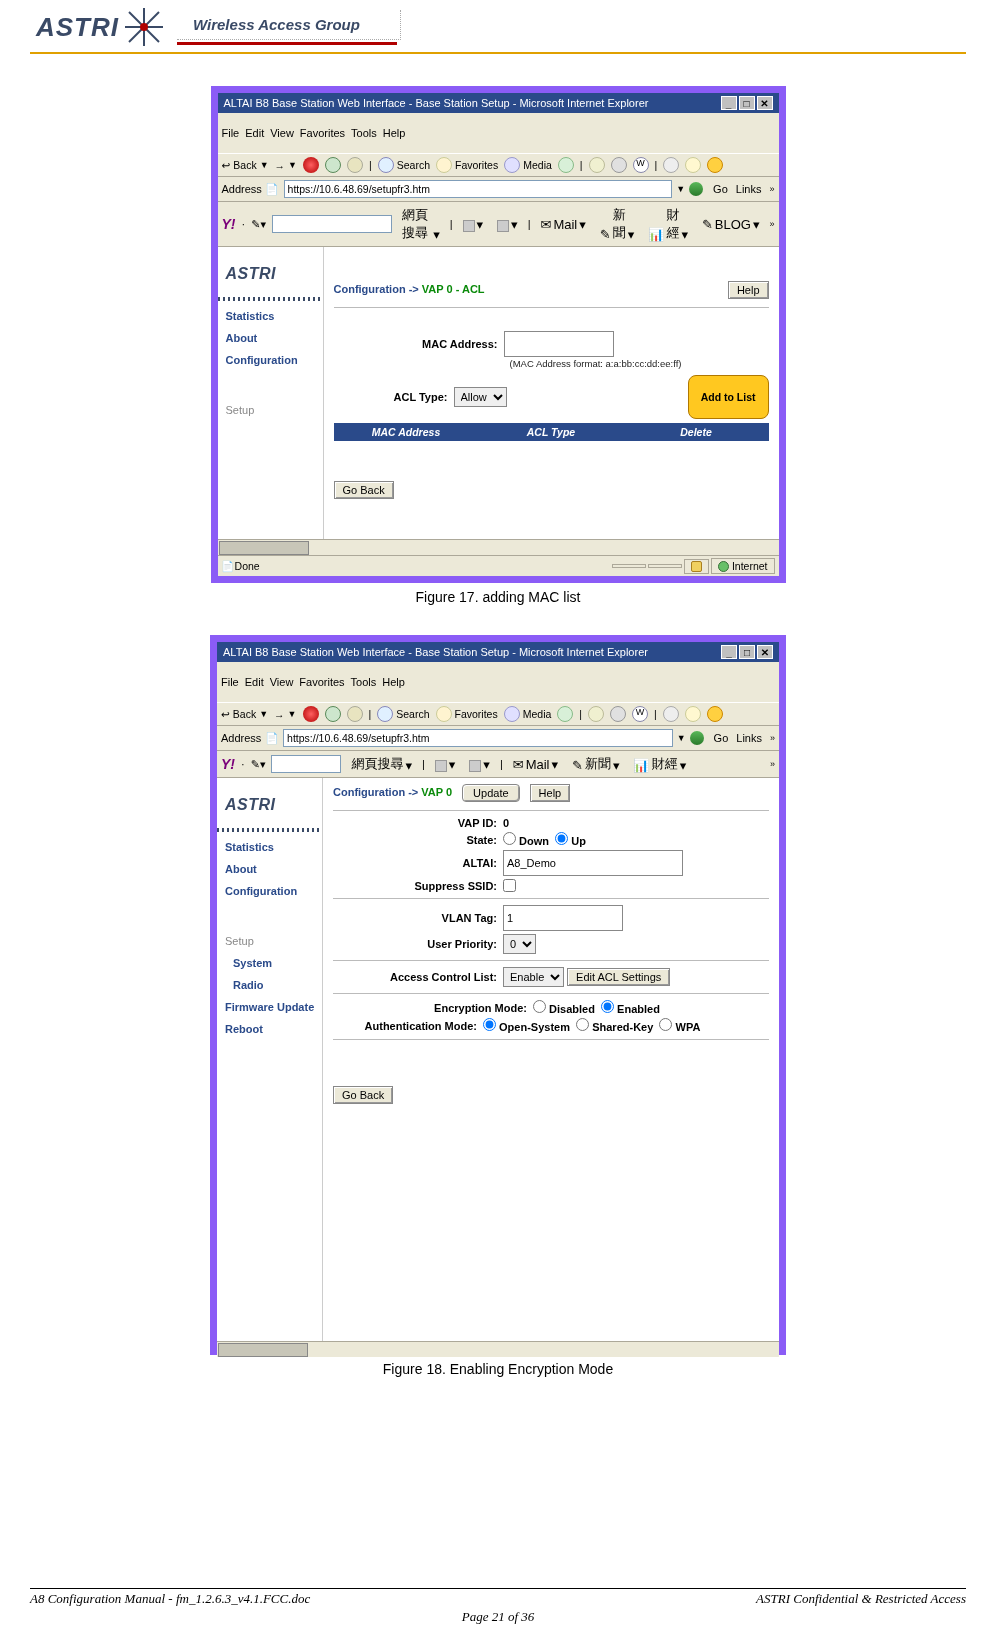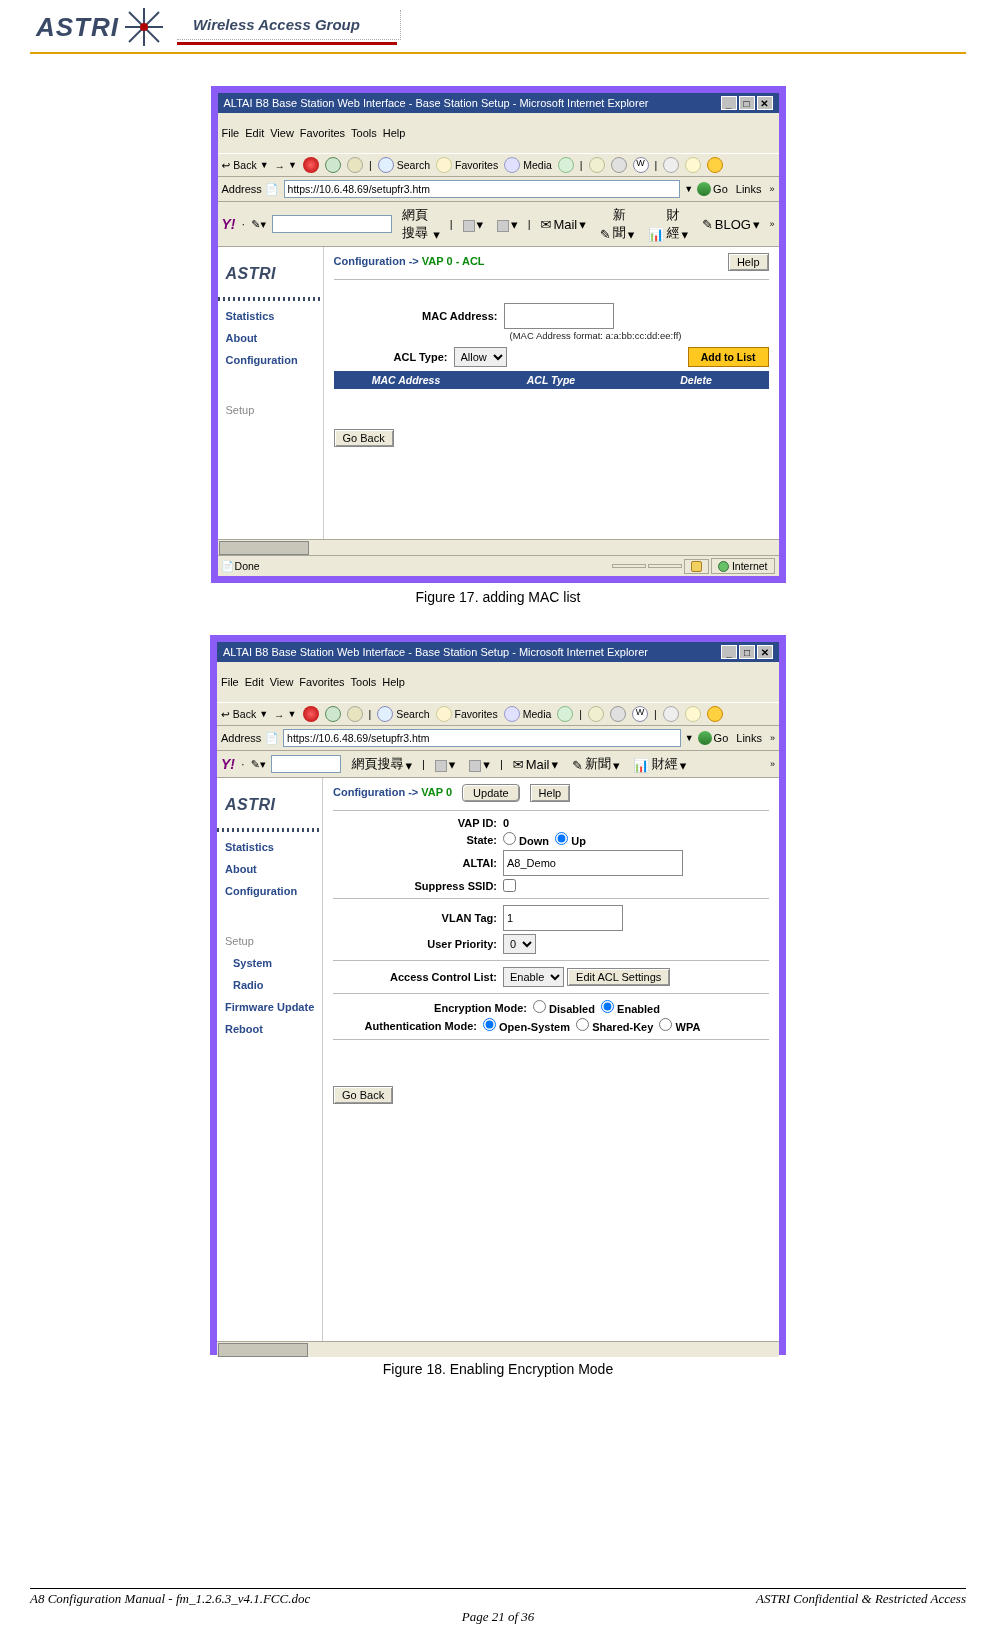--- a/index.html
+++ b/index.html
@@ -35,21 +35,21 @@
   .ico-hist { background:#d8f0d8; border:1px solid #8b8;}
   .ico-mail { background:#f0f0d0; border:1px solid #bb9;}
   .ico-print { background:#e0e0e0; border:1px solid #999;}
   .ico-w { background:#fff; border:1px solid #88a; font-size:9px; text-align:center;}
   .ico-dash { background:#eee; border:1px solid #aaa;}
   .ico-note { background:#fff8d0; border:1px solid #cc9;}
   .ico-smile { background:#ffd040; border:1px solid #c80;}
   .addrbar { background:#ece9d8; padding:3px 4px; display:flex; align-items:center; gap:4px; border-bottom:1px solid #aca899;}
   .addrbar .lbl { font-size:11px;}
   .addrbar input { font-size:10.5px; padding:1px 3px; flex:1; border:1px solid #7f9db9; background:#fff; height:18px;}
-  .go-btn { display:flex; align-items:center; gap:2px; font-size:11px;justify-content:center; }
+  .go-btn { display:flex; align-items:center; gap:10px; font-size:11px;justify-content:center; }
   .go-btn .g-circ{ width:14px;height:14px;border-radius:50%;background:linear-gradient(#5ab85a,#2a7a2a); display:inline-block;}
   .links-lbl { font-size:11px; padding:0 4px;}
   .yahoobar { background:#ece9d8; padding:3px 4px; display:flex; align-items:center; gap:6px; border-bottom:1px solid #aca899; font-size:11px;}
   .y-logo { font-weight:900; color:#7a007a; font-size:14px; font-style:italic;}
   .y-field { width:120px; height:18px; border:1px solid #7f9db9; background:#fff;}
   .y-field.long{ width:70px;}
   .mini-chip { display:flex; align-items:flex-end; gap:2px; padding:1px 4px; font-size:13px;}
   .mini-chip .c-ico{ width:12px; height:12px; display:inline-block; background:#ccc; border:1px solid #999;}
   .content-area { background:#fff; display:flex; flex-direction:column; height:292px; position:relative;}
   .content-area.tall { height:563px;}
@@ -62,21 +62,21 @@
   .side-link.sub { padding-left:16px;}
   .main-pane { flex:1; padding:4px 10px; font-size:11px; position:relative;}
   .cfg-line { font-weight:bold; color:#2a4a8a; margin:4px 0 6px 0;}
   .cfg-line .green{ color:#0a8a0a;}
   .hr-thin{ border:none; border-top:1px solid #bbb; margin:6px 0;}
   .form-row{ display:flex; align-items:center; margin:3px 0; }
   .form-row .lbl{ width:170px; text-align:right; padding-right:6px; font-weight:bold;}
   .form-row input[type=text]{ border:1px solid #888; padding:1px 3px; font-size:11px; height:26px;}
   .form-row select{ border:1px solid #888; font-size:11px; height:20px; padding:0 2px;}
   .small-note{ font-size:9.5px; color:#222; padding-left:176px; margin-top:-2px;}
-  .pill-btn{ background:#ffc820; border:1px solid #b07800; border-radius:0; padding:3px 12px; font-size:10.5px; font-weight:bold; cursor:pointer;}
+  .pill-btn{ background:#ffc820; border:1px solid #b07800; border-radius:8px; padding:15px 12px; font-size:10.5px; font-weight:bold; cursor:pointer;}
   .box-btn{ background:#ece9d8; border:1px solid #888; padding:2px 8px; font-size:11px; cursor:pointer; box-shadow:1px 1px 0 #fff inset,-1px -1px 0 #999 inset;}
   .box-btn.round{ border-radius:4px; padding:2px 10px;}
   .table-head{ background:#2a4a8a; color:#fff; display:flex; font-size:10.5px; font-weight:bold; margin-top:4px;}
   .table-head div{ flex:1; text-align:center; padding:3px; font-style:italic;}
   .statusbar { background:#ece9d8; border-top:1px solid #aca899; padding:2px 4px; font-size:10.5px; display:flex; align-items:center;}
   .statusbar .spacer{flex:1;}
   .statusbar .cell{ border:1px solid #aca899; padding:1px 6px; margin-left:2px; display:flex; align-items:center; gap:3px;}
   .statusbar .cell .pad{ width:20px;}
   .lock-ico{ width:11px;height:11px; background:#f0d060; border:1px solid #aa8020; border-radius:2px; display:inline-block;}
   .net-ico{ width:11px;height:11px; background:#68c068; border:1px solid #387038; border-radius:50%; display:inline-block;}
@@ -193,21 +193,21 @@
         <div class="left-col">
           <div class="logo-small">ASTRI</div>
           <div class="hr-dot"></div>
           <div class="side-link">Statistics</div>
           <div class="side-link">About</div>
           <div class="side-link">Configuration</div>
           <div style="height:28px"></div>
           <div class="side-link grey">Setup</div>
         </div>
         <div class="main-pane">
-          <div style="display:flex; justify-content:space-between; align-items:center;">
+          <div style="display:flex; justify-content:space-between; align-items:center;margin-top:28px;">
             <span class="cfg-line"><span>Configuration -&gt;</span> <span class="green">VAP 0 - ACL</span></span>
             <button class="box-btn">Help</button>
           </div>
           <hr class="hr-thin">
           <div style="height:14px"></div>
           <div class="form-row">
               <span class="lbl">MAC Address:</span>
               <input type="text" style="width: 110px;" value="">
             </div>
           <div class="small-note">(MAC Address format: a:a:bb:cc:dd:ee:ff)</div>

